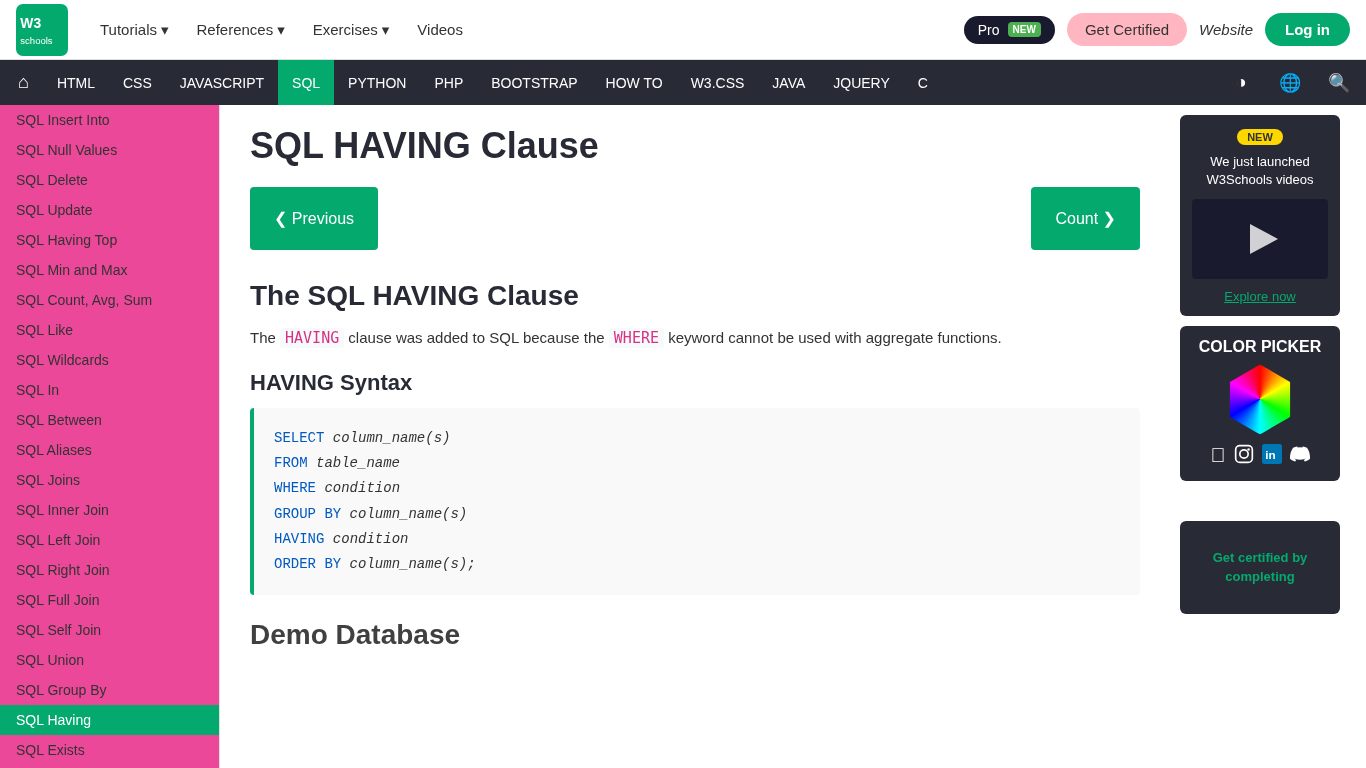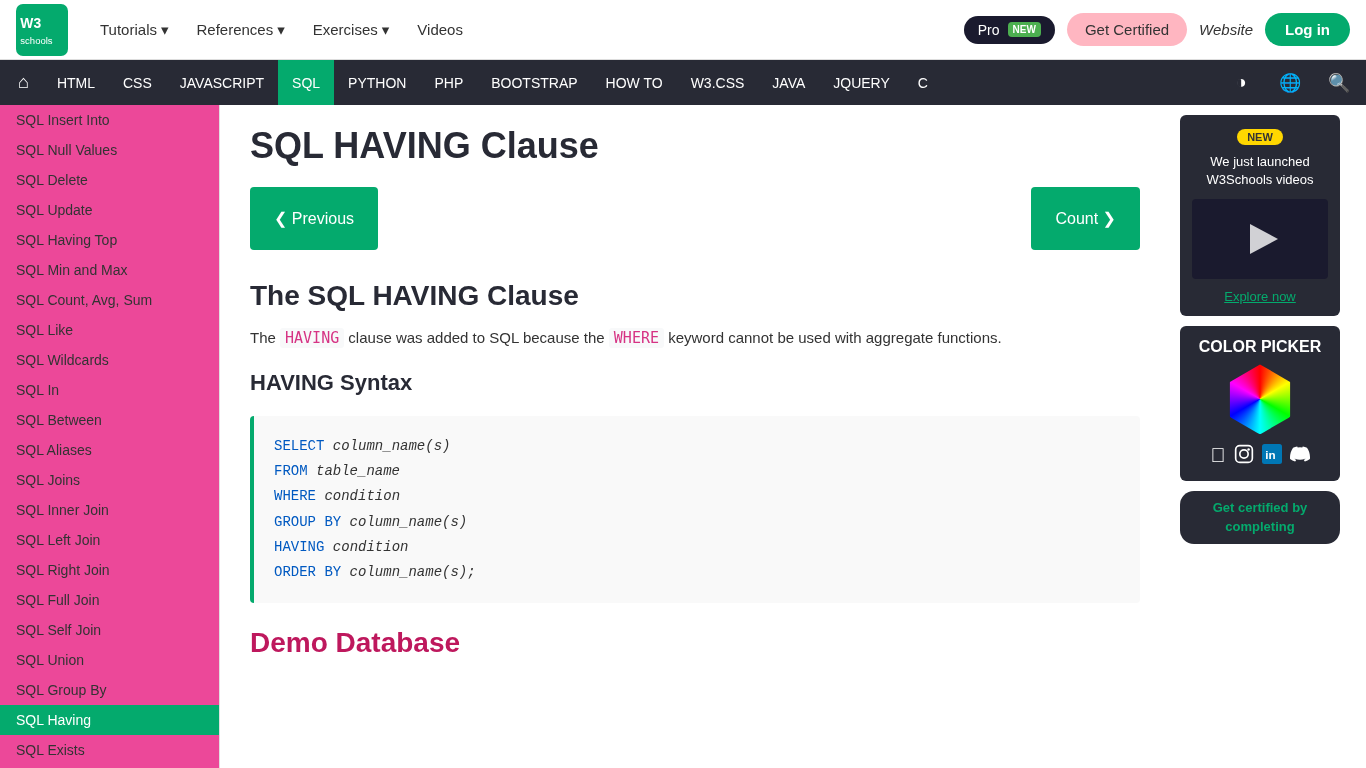--- a/index.html
+++ b/index.html
@@ -195,21 +195,21 @@
     .description {
       font-size: 15px;
       line-height: 1.6;
       margin-bottom: 20px;
     }
     .keyword-having { color: #d63384; font-family: monospace; background: #f8f9fa; padding: 1px 5px; border-radius: 3px; }
     .keyword-where { color: #d63384; font-family: monospace; background: #f8f9fa; padding: 1px 5px; border-radius: 3px; }
     .subsection-title {
       font-size: 22px;
       font-weight: 600;
-      margin-bottom: 20px;
+      margin-bottom: 12px;
       color: #282a35;
     }
     .code-block {
       background: #f9f9f9;
       border-left: 4px solid #04AA6D;
       padding: 18px 20px;
       border-radius: 4px;
       font-family: "Courier New", Courier, monospace;
       font-size: 14px;
       line-height: 1.8;
@@ -299,38 +299,39 @@
       gap: 8px;
       margin-top: 6px;
     }
     .social-icon {
       color: #fff;
       font-size: 20px;
       cursor: pointer;
     }
     .cert-card {
       background: #282a35;
-      border-radius: 14px;
-      padding: 8px;
+      border-radius: 6px;
+      padding: 28px;
       text-align: center;
+      margin-top: 30px;
     }
     .cert-text {
       color: #fff;
       font-size: 13px;
       line-height: 1.4;
     }
     .cert-text span {
       color: #04AA6D;
       font-weight: bold;
     }
 
     .demo-title {
       font-size: 28px;
       font-weight: 600;
-      color: #be185d;
+      color: #404040;
       margin-top: 10px;
     }
   </style>
 </head>
 <body>
 
 <nav class="top-nav">
   <div class="logo-area">
     <svg class="logo-svg" viewBox="0 0 60 60">
       <rect width="60" height="60" rx="8" fill="#04AA6D"></rect>

